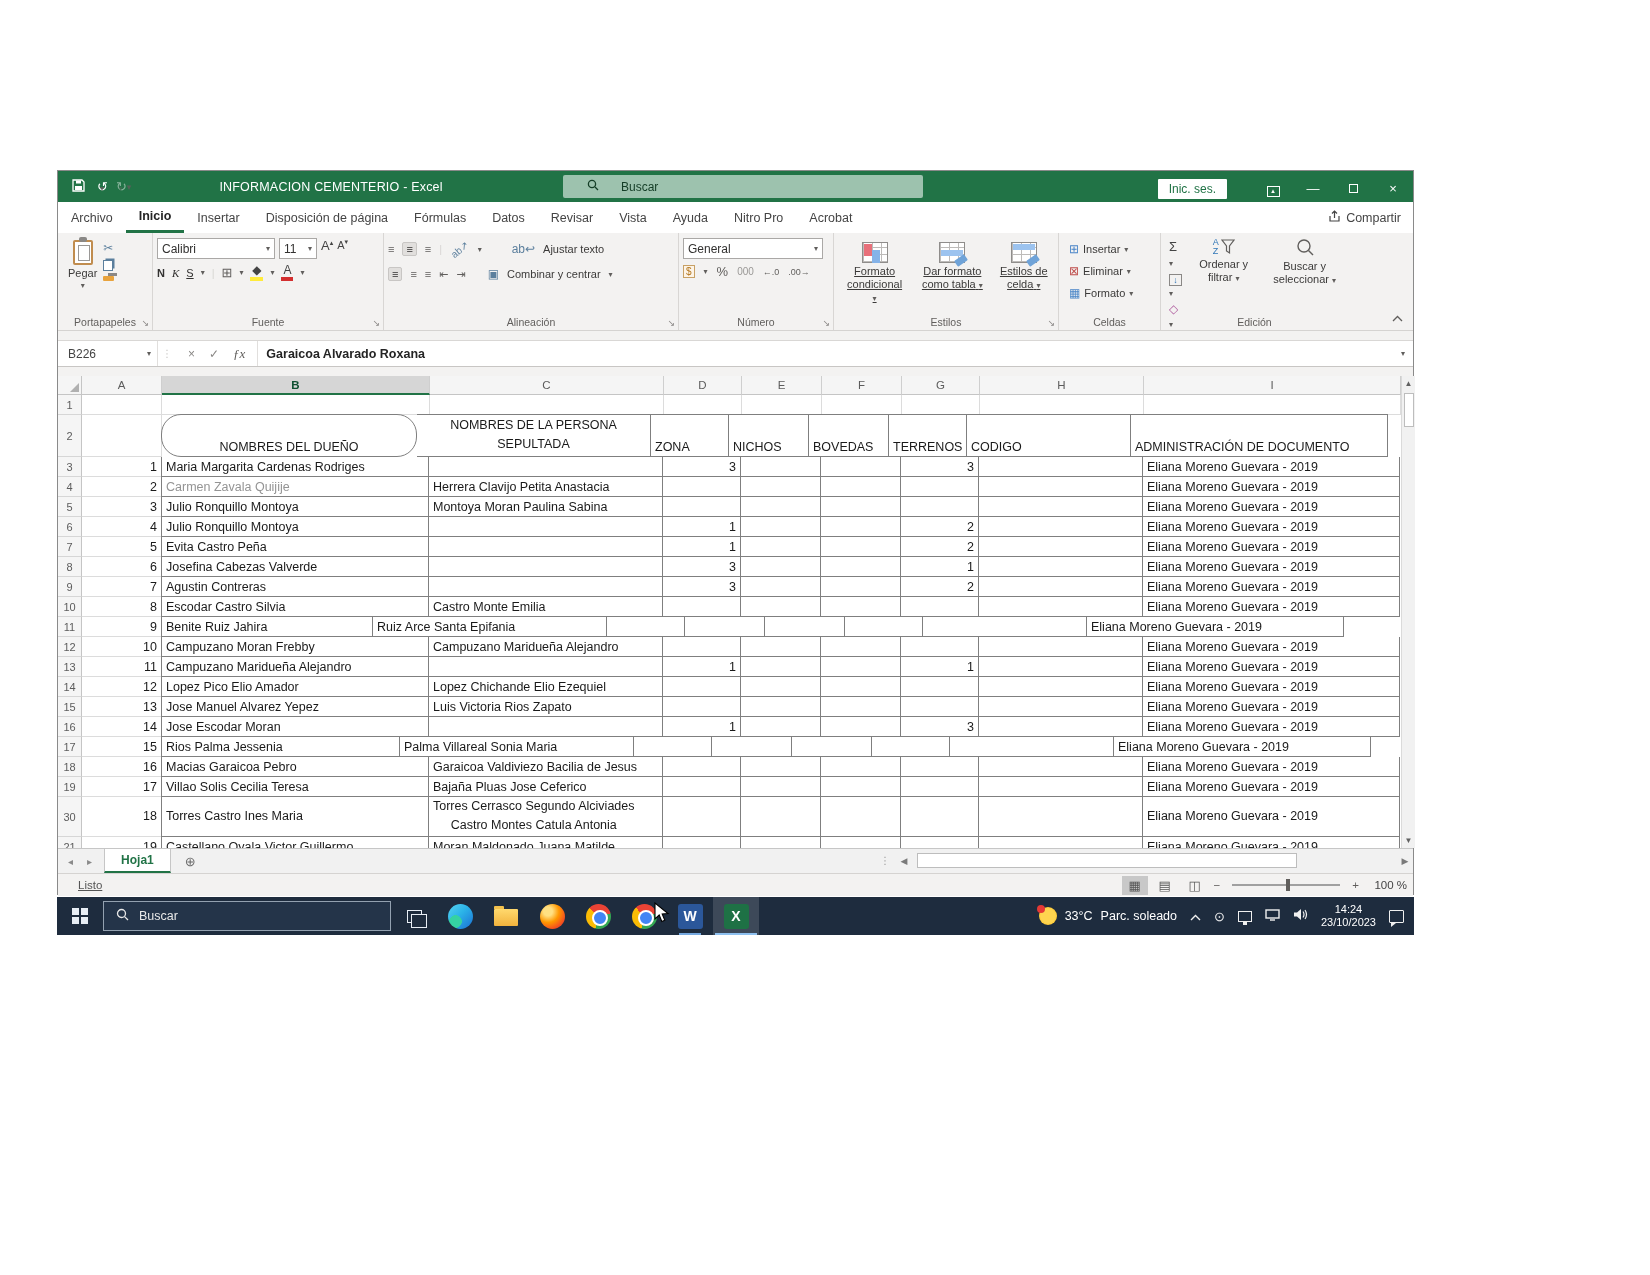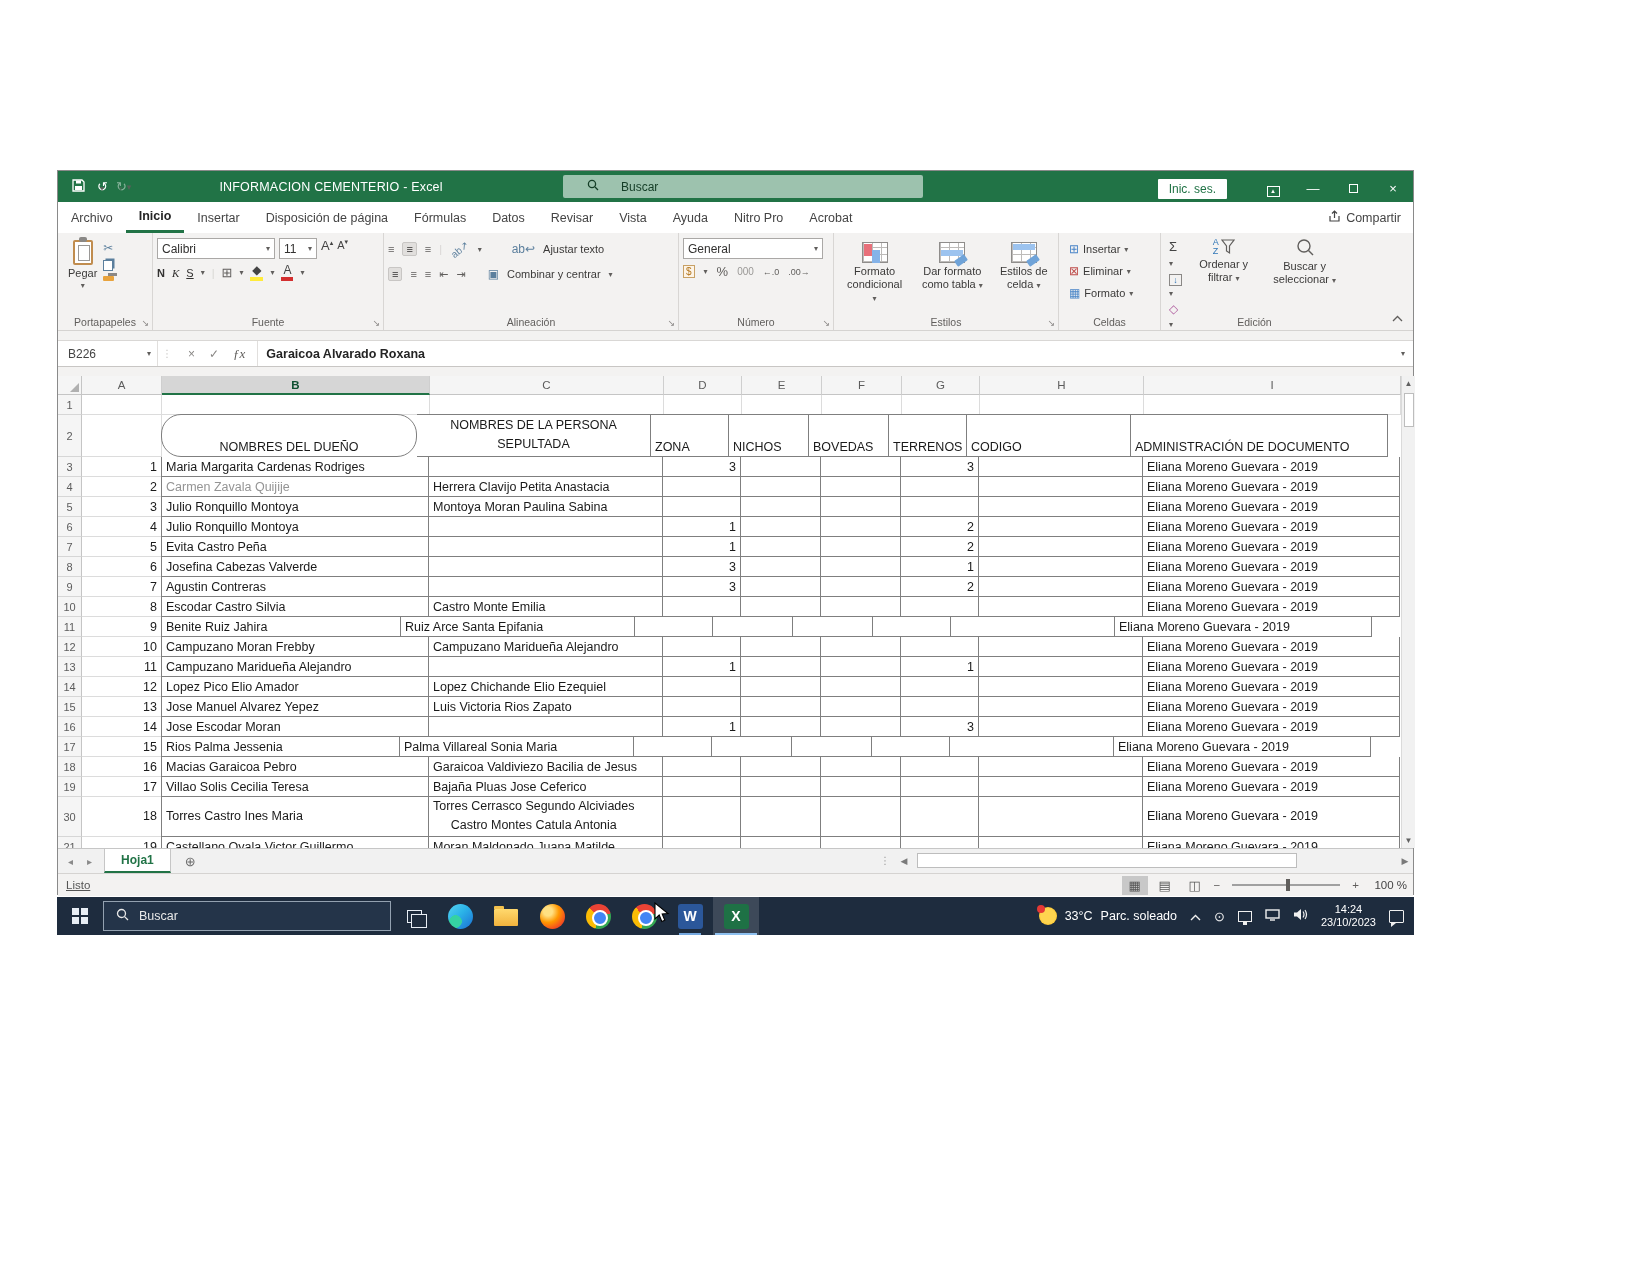--- a/index.html
+++ b/index.html
@@ -112,21 +112,21 @@
   .addsheet { display: flex; align-items: center; padding: 0 14px; color: #6a6a6a; font-size: 13px; }
   .hscroll { position: absolute; right: 0; top: 3px; height: 17px; display: flex; align-items: center; }
   .hs-dots { color: #9a9a9a; font-size: 10px; margin-right: 6px; }
   .hs-arr { width: 16px; text-align: center; color: #7a7a7a; font-size: 9px; }
   .hs-track { width: 485px; height: 15px; background: #f1f1f1; position: relative; }
   .hs-thumb { position: absolute; left: 5px; top: 0; width: 380px; height: 15px; background: #fff; border: 1px solid #bdbdbd; }
 
   
   .statusbar { height: 23px; background: #f3f2f1; border-top: 1px solid #d5d3d1; display: flex; align-items: center;
                font-size: 11.5px; color: #555; position: relative; }
-  .sb-mode { padding-left: 8px; text-decoration: underline; }
+  .sb-mode { padding-left: 20px; text-decoration: underline; }
   .sb-right { position: absolute; right: 6px; display: flex; align-items: center; gap: 4px; }
   .sb-view { width: 26px; height: 19px; display: flex; align-items: center; justify-content: center; font-size: 13px; color: #555; }
   .sb-view.active { background: #c8c8c8; }
   .zoomtrack { width: 108px; height: 2px; background: #a0a0a0; position: relative; margin: 0 6px; }
   .zoomthumb { position: absolute; left: 50%; top: -5px; width: 4px; height: 12px; background: #605e5c; }
   .zoompct { width: 42px; text-align: right; color: #444; }
 
   
   .taskbar { margin-top: 2px; height: 38px; background: #1e2c3e; display: flex; align-items: stretch; position: relative; }
   .tb-tile { width: 46px; display: flex; align-items: center; justify-content: center; position: relative; flex-shrink: 0; }
@@ -314,21 +314,21 @@
         <span style="color:#605e5c;font-size:13px;">%</span>
         <span style="color:#9a9896;font-size:10px;">000</span>
         <span style="color:#605e5c;font-size:9px;">←.0</span>
         <span style="color:#605e5c;font-size:9px;">.00→</span>
       </div>
       <span class="launcher">↘</span>
       <div class="glabel">Número</div>
     </div>
 
     <div class="rgroup" style="width:225px;">
-      <div style="display:flex;justify-content:space-between;padding-top:2px;">
+      <div style="display:flex;justify-content:space-between;padding-top:2px;text-decoration:underline;">
         <div class="rbtn-big">
           <span class="ico-grid ico-cf"></span>
           <span class="twoline"><span>Formato condicional</span> <span class="dd">▾</span></span>
         </div>
         <div class="rbtn-big">
           <span class="ico-grid ico-ft"></span>
           <span class="twoline"><span>Dar formato como tabla</span> <span class="dd">▾</span></span>
         </div>
         <div class="rbtn-big">
           <span class="ico-grid ico-cs"></span>
@@ -543,21 +543,21 @@
               <div class="cell tb ta-r" style="width: 78px;"></div>
               <div class="cell tb ta-r" style="width: 80px;"></div>
               <div class="cell tb ta-r" style="width: 80px;"></div>
               <div class="cell tb ta-r" style="width: 78px;"></div>
               <div class="cell tb" style="width: 164px;"></div>
               <div class="cell tb" style="width: 257px;">Eliana Moreno Guevara - 2019</div>
             </div>
             <div class="grow" style="height: 20px;">
               <div class="rowhdr">11</div>
               <div class="cell ta-r" style="width: 80px;">9</div>
-              <div class="cell tb tb-left" style="width: 240px;">Benite Ruiz Jahira</div>
+              <div class="cell tb tb-left" style="width: 212px;">Benite Ruiz Jahira</div>
               <div class="cell tb" style="width: 234px;">Ruiz Arce Santa Epifania</div>
               <div class="cell tb ta-r" style="width: 78px;"></div>
               <div class="cell tb ta-r" style="width: 80px;"></div>
               <div class="cell tb ta-r" style="width: 80px;"></div>
               <div class="cell tb ta-r" style="width: 78px;"></div>
               <div class="cell tb" style="width: 164px;"></div>
               <div class="cell tb" style="width: 257px;">Eliana Moreno Guevara - 2019</div>
             </div>
             <div class="grow" style="height: 20px;">
               <div class="rowhdr">12</div>

